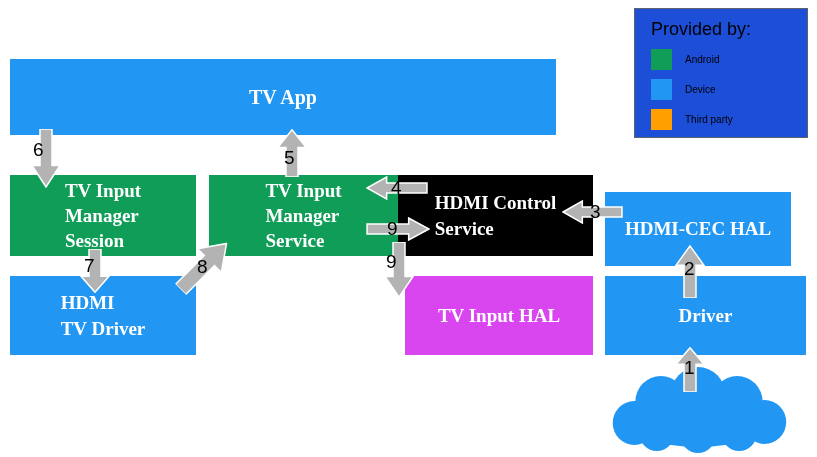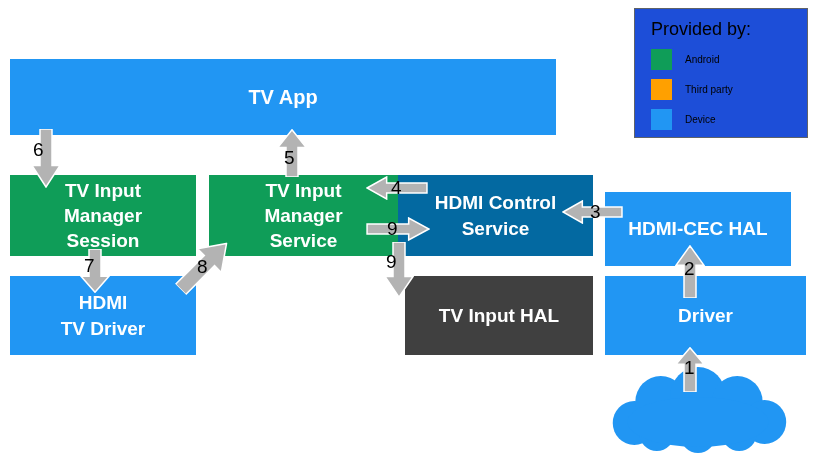--- a/index.html
+++ b/index.html
@@ -1,21 +1,21 @@
 <!DOCTYPE html>
 <html><head>
 <meta charset="utf-8">
 <title>HDMI-CEC Architecture Diagram</title>
 <style>
   * { box-sizing: border-box; margin: 0; padding: 0; }
   body { font-family: "Liberation Sans", sans-serif; background: #fff; }
   .stage { position: relative; width: 817px; height: 457px; background: #fff; overflow: hidden; }
 
   .box { position: absolute; display: flex; align-items: center; justify-content: center; z-index: 1; }
-  .box-label { color: #fff; font-weight: bold; font-size: 19px; text-align: center; white-space: pre-line; line-height: 1.32; }
+  .box-label { color: #fff; font-weight: bold; font-size: 19px; white-space: pre-line; line-height: 1.32; font-family: Liberation Serif, serif; }
   #box-tv-app .box-label { font-size: 20px; }
 
   #box-tv-app        { left: 10px;  top: 59px;  width: 546px; height: 76px; }
   #box-session       { left: 10px;  top: 175px; width: 186px; height: 81px; }
   #box-service       { left: 209px; top: 175px; width: 189px; height: 81px; }
   #box-hdmi-control  { left: 398px; top: 175px; width: 195px; height: 81px; }
   #box-hdmi-cec-hal  { left: 605px; top: 176px; width: 186px; height: 74px; margin-top: 16px; }
   #box-hdmi-tv-input { left: 10px;  top: 276px; width: 186px; height: 79px; }
   #box-tv-input-hal  { left: 405px; top: 276px; width: 188px; height: 79px; }
   #box-driver        { left: 605px; top: 276px; width: 201px; height: 79px; }
@@ -71,35 +71,35 @@
 Manager
 Session</span>
   </div>
 
   <div class="box" id="box-service" style="background-color: rgb(15, 157, 88);">
     <span class="box-label">TV Input
 Manager
 Service</span>
   </div>
 
-  <div class="box" id="box-hdmi-control" style="background-color: #0369a1;">
+  <div class="box" id="box-hdmi-control" style="background-color: #000000;">
     <span class="box-label">HDMI Control
 Service</span>
   </div>
 
   <div class="box" id="box-hdmi-cec-hal" style="background-color: rgb(33, 150, 243);">
     <span class="box-label">HDMI-CEC HAL</span>
   </div>
 
   <div class="box" id="box-hdmi-tv-input" style="background-color: rgb(33, 150, 243);">
     <span class="box-label">HDMI
 TV Driver</span>
   </div>
 
-  <div class="box" id="box-tv-input-hal" style="background-color: #404040;">
+  <div class="box" id="box-tv-input-hal" style="background-color: #d946ef;">
     <span class="box-label">TV Input HAL</span>
   </div>
 
   <div class="box" id="box-driver" style="background-color: rgb(33, 150, 243);">
     <span class="box-label">Driver</span>
   </div>
 
   <div class="cloud">
     <svg viewBox="0 0 200 90" preserveAspectRatio="none" style="color: rgb(33, 150, 243);">
       <g fill="currentColor">
@@ -116,27 +116,27 @@
     </svg>
   </div>
 
   <div class="legend">
     <div class="legend-title">Provided by:</div>
     <div class="legend-item">
       <span class="swatch" style="background-color: rgb(15, 157, 88);"></span>
       <span class="legend-label">Android</span>
     </div>
     <div class="legend-item">
+      <span class="swatch" style="background-color: rgb(33, 150, 243);"></span>
+      <span class="legend-label">Device</span>
+    </div>
+    <div class="legend-item">
       <span class="swatch" style="background-color: rgb(255, 160, 0);"></span>
       <span class="legend-label">Third party</span>
     </div>
-    <div class="legend-item">
-      <span class="swatch" style="background-color: rgb(33, 150, 243);"></span>
-      <span class="legend-label">Device</span>
-    </div>
   </div>
 
   <div class="arrow" id="arrow-6">
     <svg class="arrow-svg" viewBox="0 0 30 60" preserveAspectRatio="none" style="color: rgb(179, 179, 179);">
       <polygon points="9,0 21,0 21,37 29,37 15,59 1,37 9,37" fill="currentColor" stroke="#ffffff" stroke-width="1.5" vector-effect="non-scaling-stroke"></polygon>
     </svg>
     <span class="arrow-num">6</span>
   </div>
 
   <div class="arrow" id="arrow-5">

